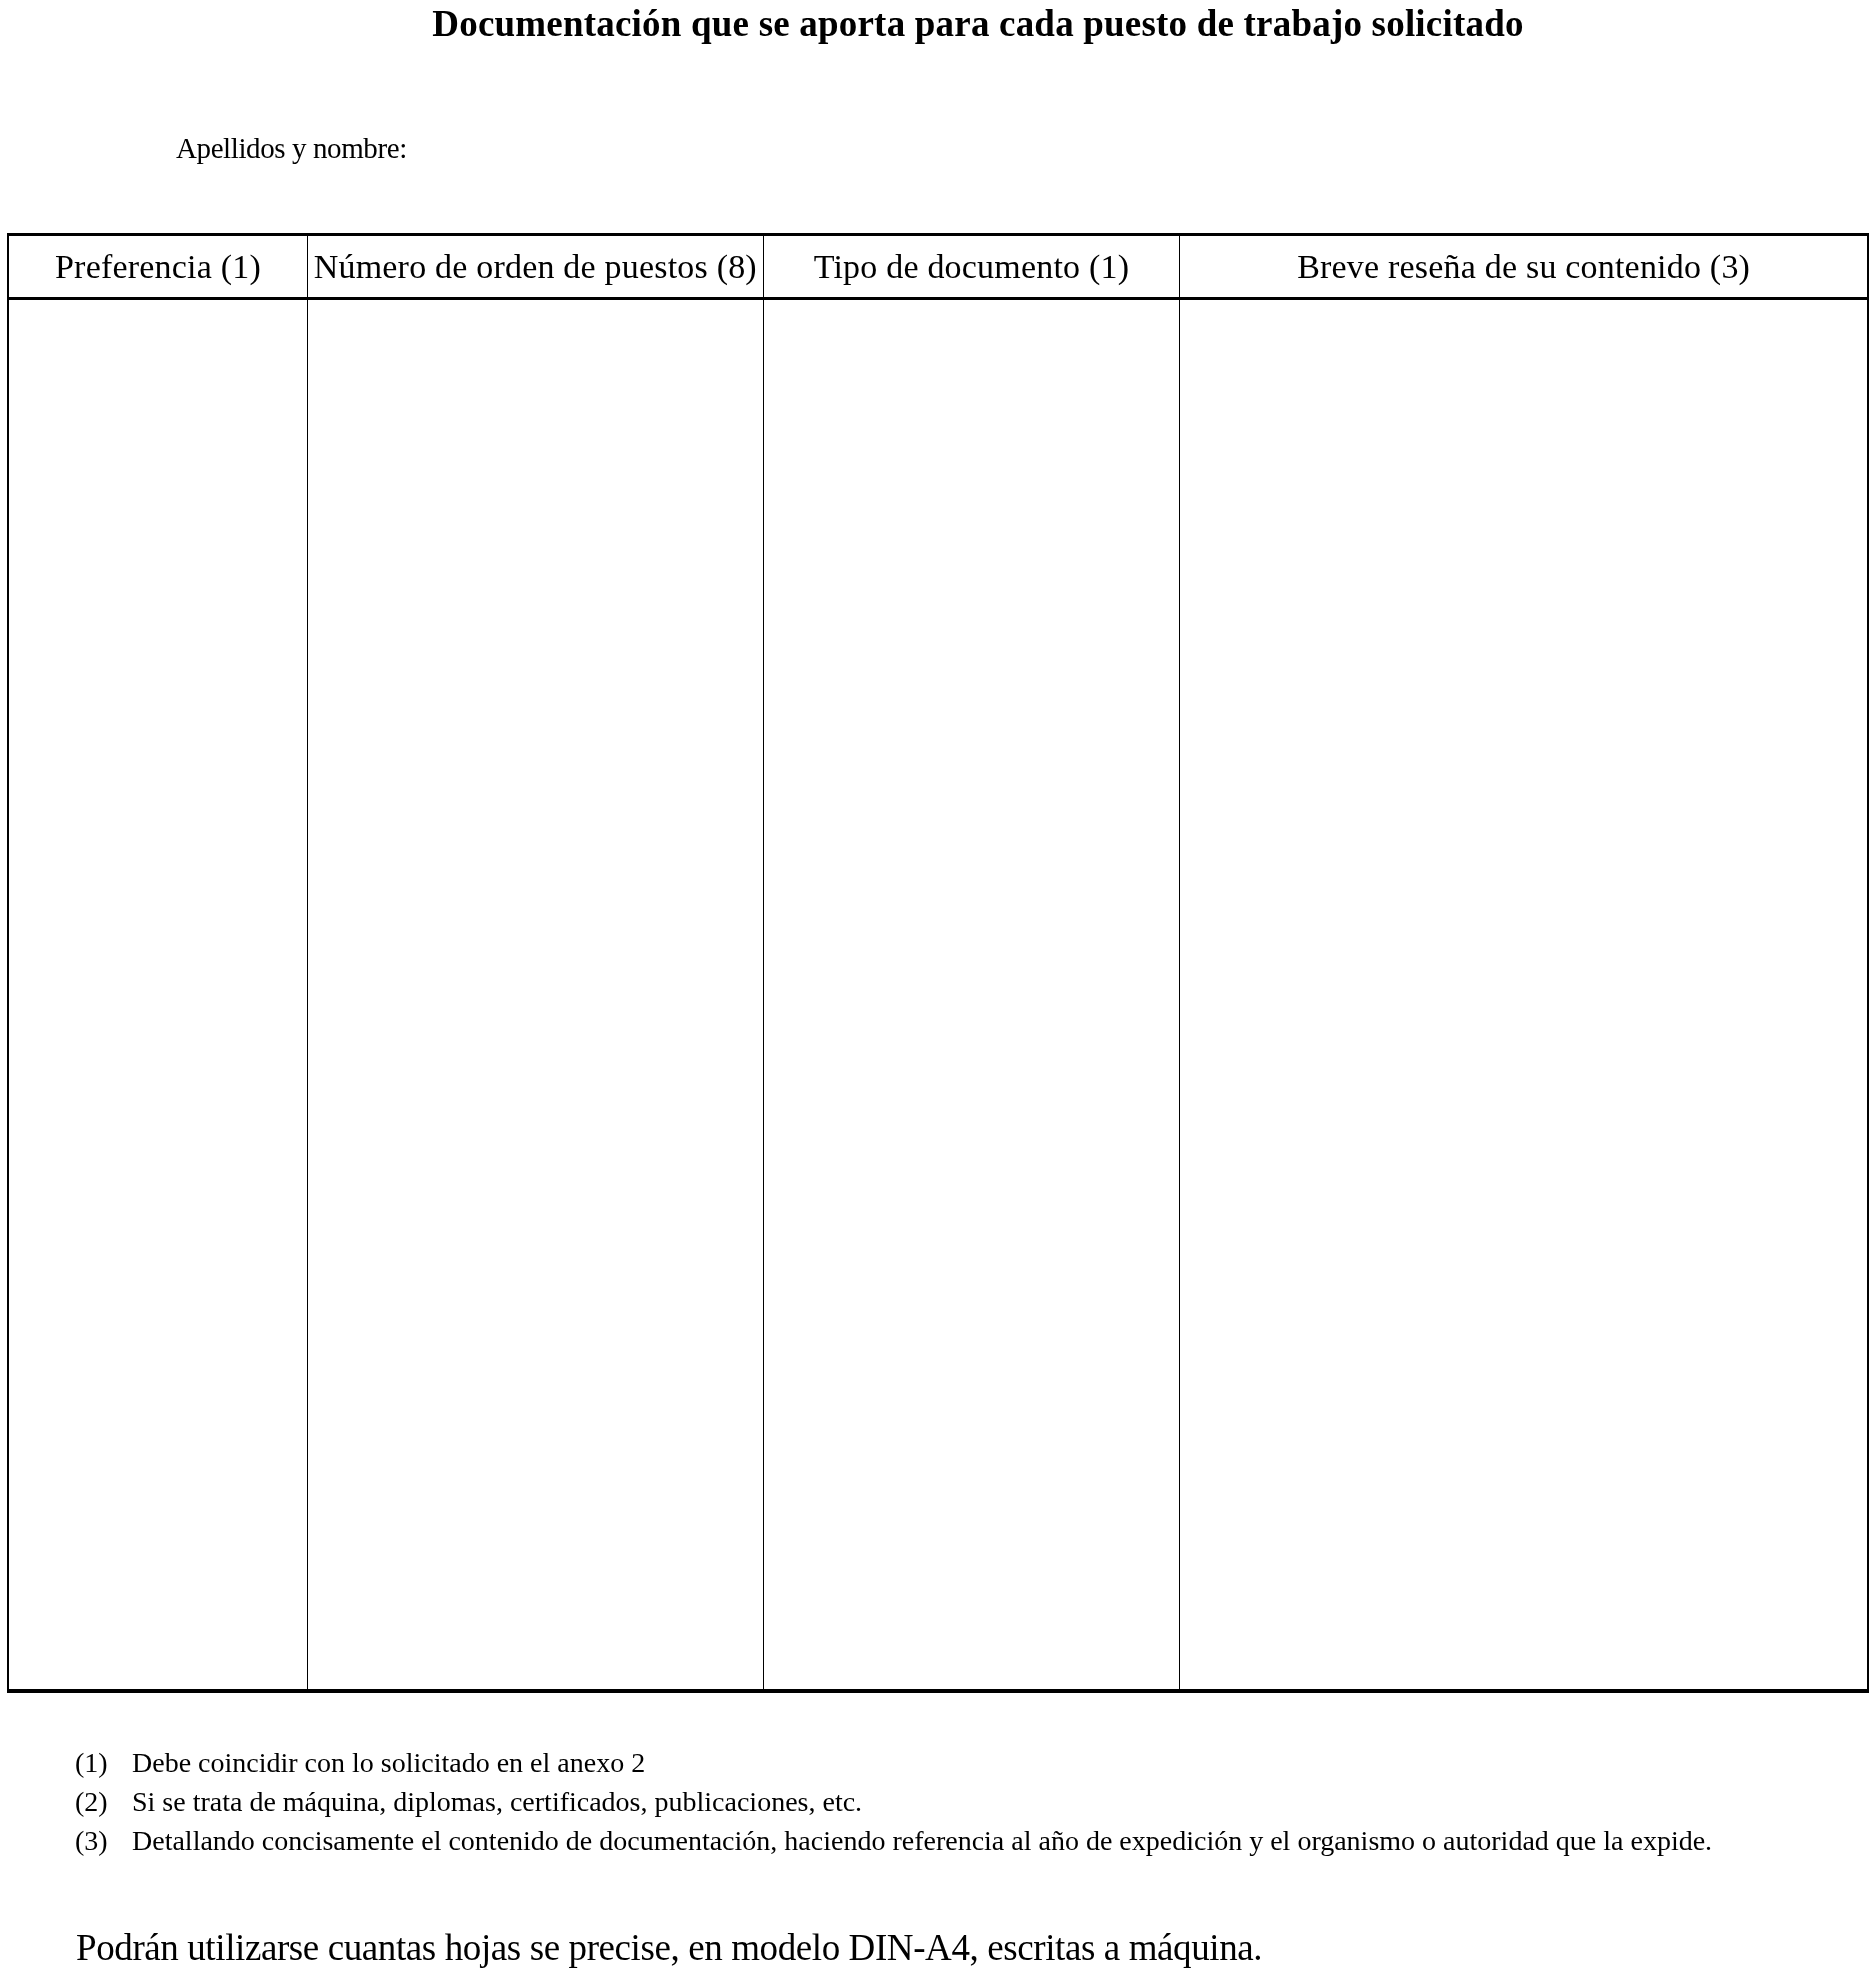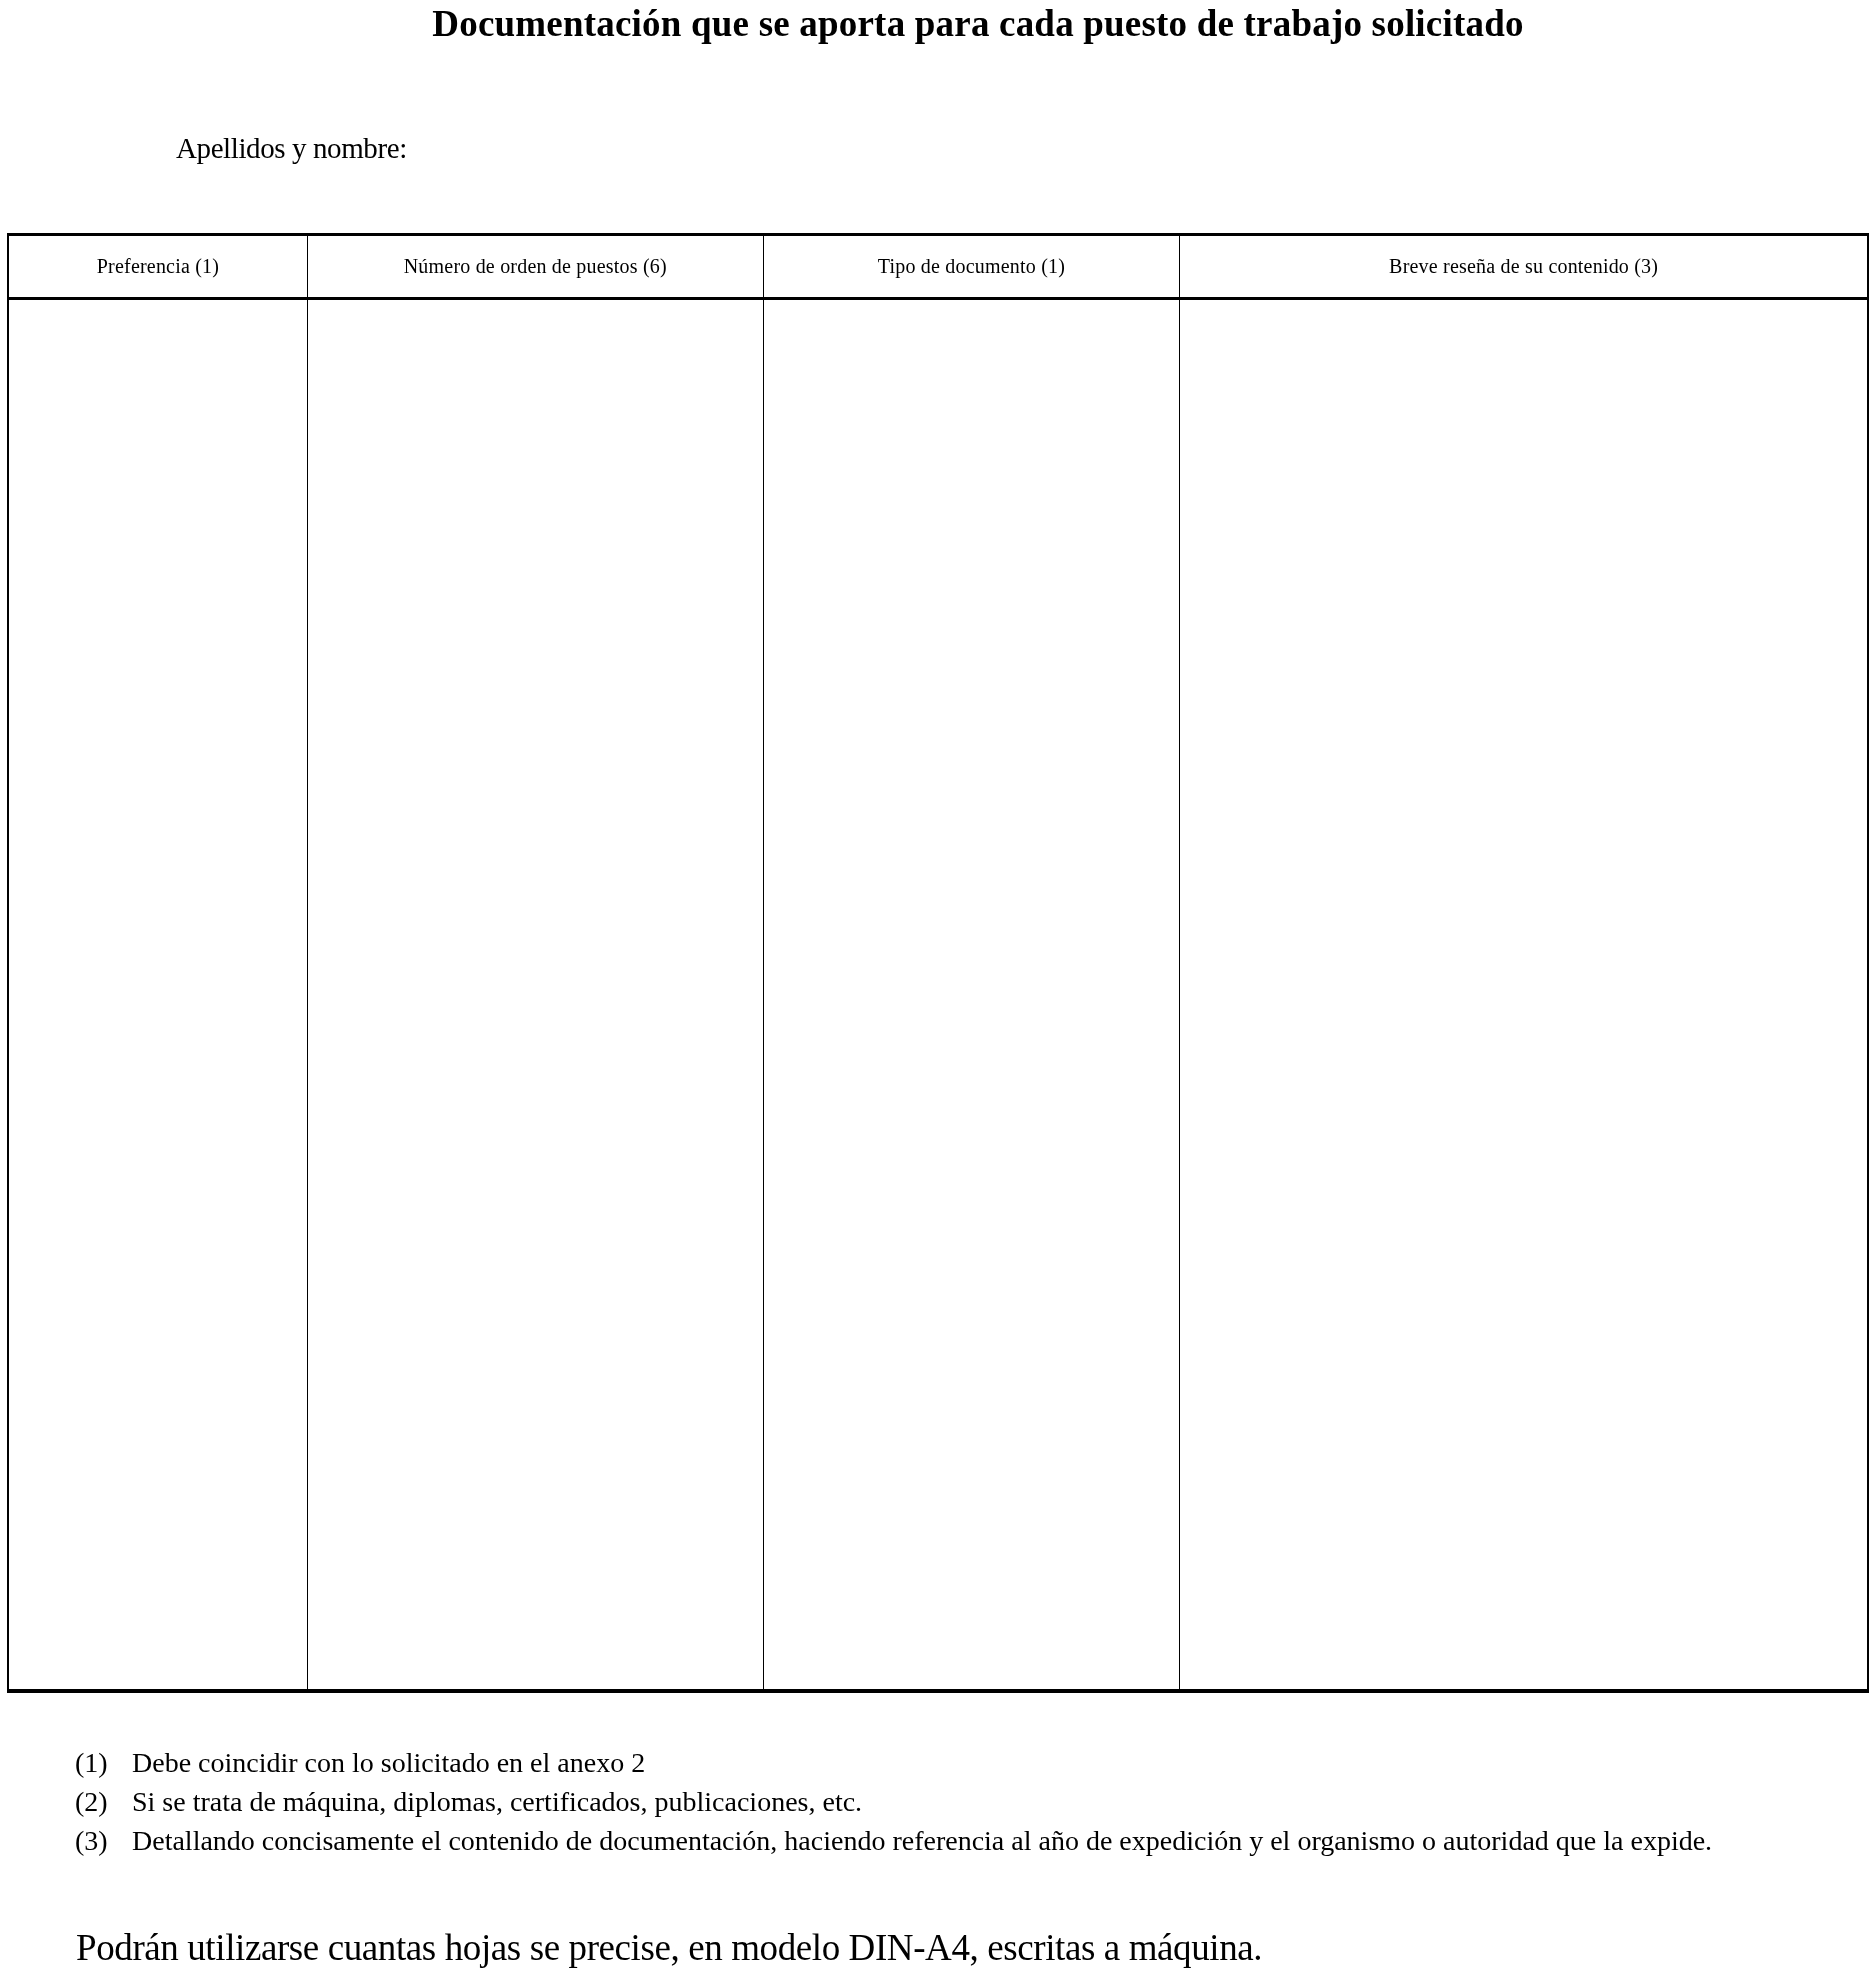--- a/index.html
+++ b/index.html
@@ -50,21 +50,21 @@
     border: 2.6px solid #000;
     border-top-width: 3.5px;
     border-bottom-width: 4.3px;
   }
   .form-table th {
     height: 61px;
     border-left: 1.7px solid #000;
     border-right: 1.7px solid #000;
     border-bottom: 3.5px solid #000;
     font-weight: 400;
-    font-size: 20px;
+    font-size: 34px;
     text-align: center;
     vertical-align: middle;
     padding: 0 3.5px;
     letter-spacing: 0.2px;
   }
   .form-table td {
     height: 1389px;
     border-left: 1.7px solid #000;
     border-right: 1.7px solid #000;
     vertical-align: top;
@@ -109,21 +109,21 @@
   <table class="form-table">
     <colgroup>
       <col style="width:16.1%">
       <col style="width:24.5%">
       <col style="width:22.4%">
       <col style="width:37.0%">
     </colgroup>
     <thead>
       <tr>
         <th>Preferencia (1)</th>
-        <th>Número de orden de puestos (6)</th>
+        <th>Número de orden de puestos (8)</th>
         <th>Tipo de documento (1)</th>
         <th>Breve reseña de su contenido (3)</th>
       </tr>
     </thead>
     <tbody>
       <tr>
         <td></td>
         <td></td>
         <td></td>
         <td></td>

